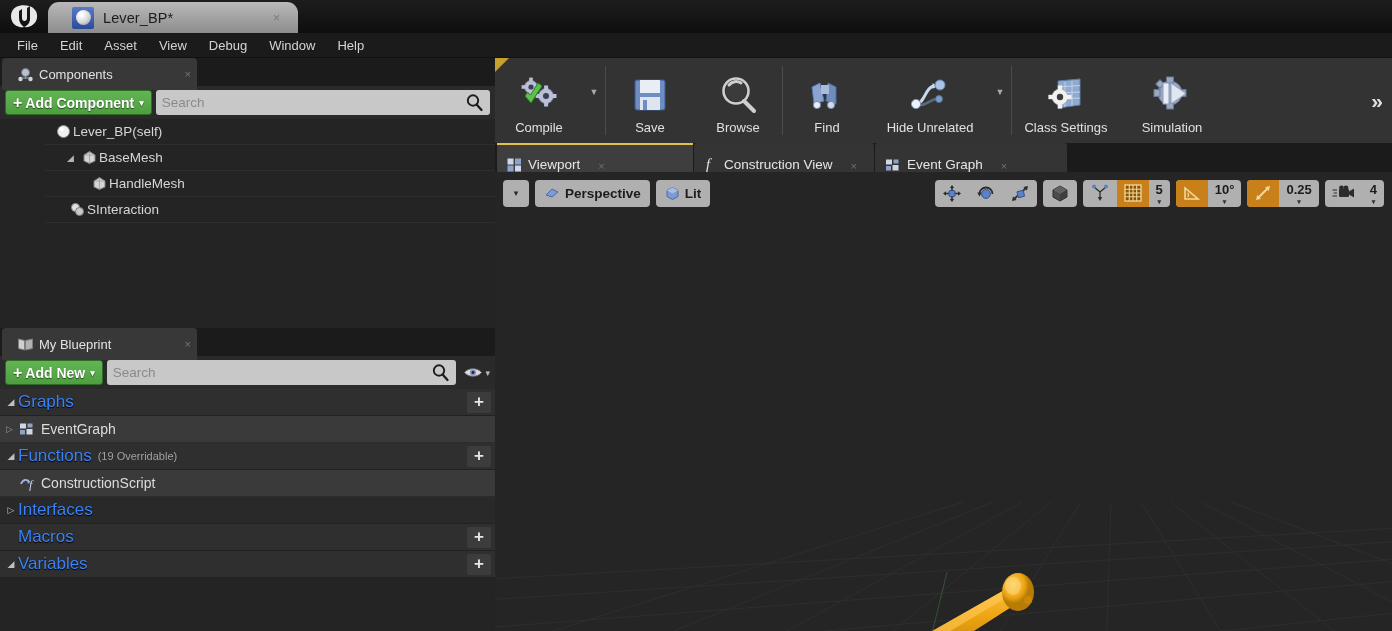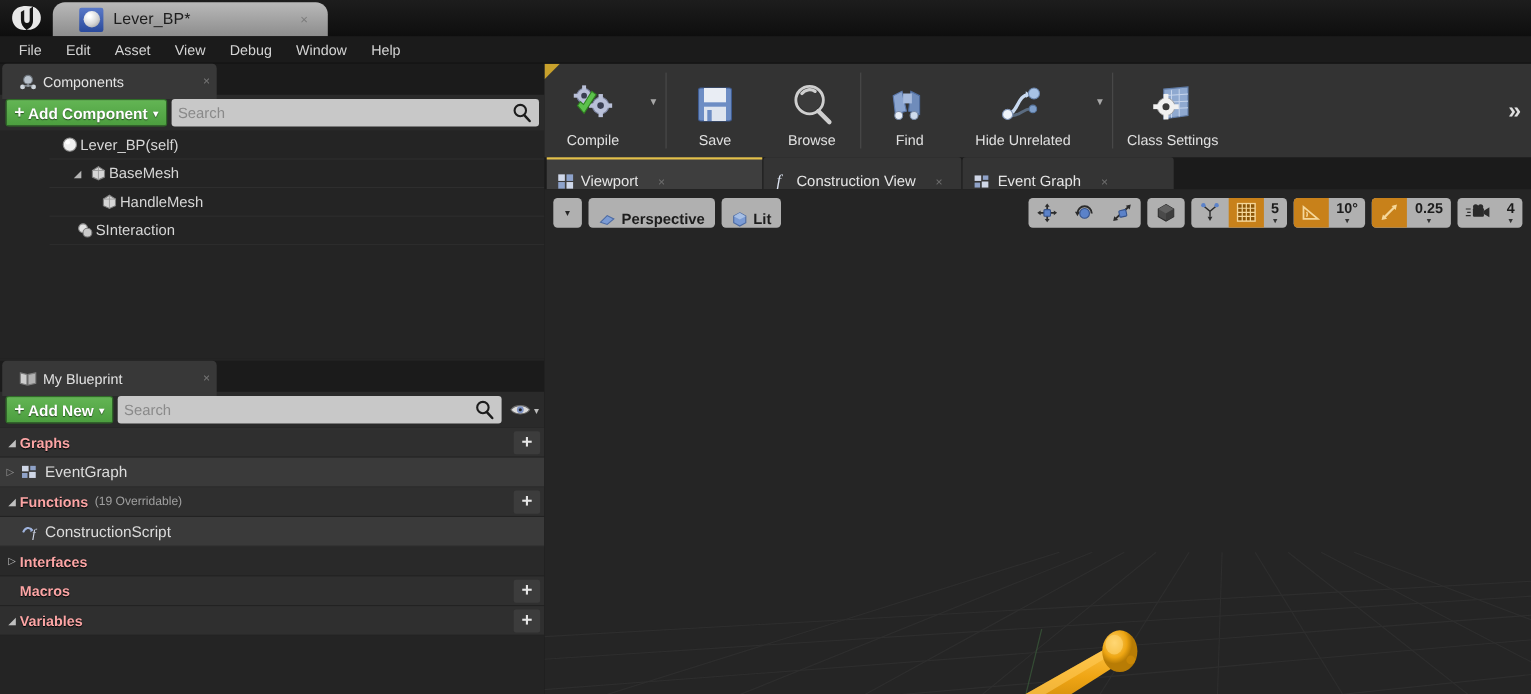--- a/index.html
+++ b/index.html
@@ -116,21 +116,21 @@
   .trow.indent2 { padding-left: 44px; }
   .tree-fill { background: #242424; }
 
   
   .sec-row {
     display: flex; align-items: center; height: 27px; padding-left: 4px;
     background: #2f2f2f; border-bottom: 1px solid #222;
   }
   .sec-row.alt { background: #292929; }
   .sec-arrow { width: 14px; font-size: 9px; color: #c0c0c0; text-align: center; }
-  .sec-title { font-size: 13px; font-weight: bold; color: #fca5a5; text-shadow: 0 1px 1px #000; }
+  .sec-title { font-size: 17px; font-weight: normal; color: #3b82f6; text-shadow: 0 1px 1px #000; }
   .sec-sub { font-size: 11px; color: #a0a0a0; margin-left: 6px; }
   .sec-plus {
     margin-left: auto; margin-right: 4px; width: 24px; height: 21px;
     background: #3c3c3c; border-radius: 2px; color: #e6e6e6;
     font-size: 17px; font-weight: bold; line-height: 19px; text-align: center;
   }
   .item-row {
     display: flex; align-items: center; height: 27px; padding-left: 6px;
     background: #3a3a3a; font-size: 14px; color: #dcdcdc;
     border-bottom: 1px solid #2c2c2c;
@@ -195,21 +195,21 @@
   .viewport {
     position: relative; height: 515px; overflow: hidden;
     background: #252525;
   }
   .vp-grid { position: absolute; inset: 0; }
   .vp-toolbar {
     position: absolute; left: 0; right: 0; top: 0; height: 42px;
     display: flex; align-items: center; padding: 0 8px; z-index: 5;
   }
   .vp-chip {
-    display: flex; align-items: flex-end; gap: 5px; padding: 0 9px;
+    display: flex; align-items: center; gap: 5px; padding: 0 9px;
     height: 27px; font-size: 13.5px; font-weight: bold; color: #1c1c1c;
     background: #b0b0b0; border-radius: 4px;
   }
   .vp-caret-btn {
     width: 26px; height: 27px; background: #b0b0b0; border-radius: 4px;
     display: flex; align-items: center; justify-content: center;
     font-size: 9px; color: #262626; margin-right: 6px;
   }
   .vp-right { margin-left: auto; display: flex; align-items: center; gap: 6px; }
   .vp-seg {
@@ -543,20 +543,37 @@
               <g fill="#f1f1f1">
                 <rect x="13.8" y="10.4" width="4.4" height="5"></rect>
                   <rect x="13.8" y="28.6" width="4.4" height="5"></rect>
                 <rect x="4.4" y="19.8" width="5" height="4.4"></rect>
                   <rect x="22.6" y="19.8" width="5" height="4.4"></rect>
               </g>
             </svg>
           </span>
           <span class="lbl">Class Settings</span>
         </div>
+        <div class="tb-btn" style="width:104px">
+          <span class="glyph">
+            <svg width="44" height="40" viewBox="0 0 44 40">
+              <g fill="#9aa8c6" stroke="#6c7896" stroke-width="1">
+                <circle cx="20" cy="18" r="12"></circle>
+                <rect x="16.6" y="2" width="6.8" height="6"></rect>
+                  <rect x="16.6" y="28" width="6.8" height="6"></rect>
+                <rect x="4" y="14.6" width="6" height="6.8"></rect>
+                  <rect x="30" y="14.6" width="6" height="6.8"></rect>
+                <rect x="7" y="6" width="6" height="6" transform="rotate(-45 10 9)"></rect>
+              </g>
+              <rect x="13" y="8" width="6" height="21" fill="#e8edf6" stroke="#8e9bb5"></rect>
+              <path d="M21 8 L36 18.5 L21 29 Z" fill="#dfe6f2" stroke="#8e9bb5"></path>
+            </svg>
+          </span>
+          <span class="lbl">Simulation</span>
+        </div>
       </div>
 
       <div class="tb-more">»</div>
     </div>
 
     <div class="graphtabs">
       <div class="gtab active" style="width:196px">
         <span>
           <svg width="15" height="14" viewBox="0 0 15 14">
             <rect x="0.5" y="0.5" width="6" height="6" fill="#cfd8ea"></rect>

